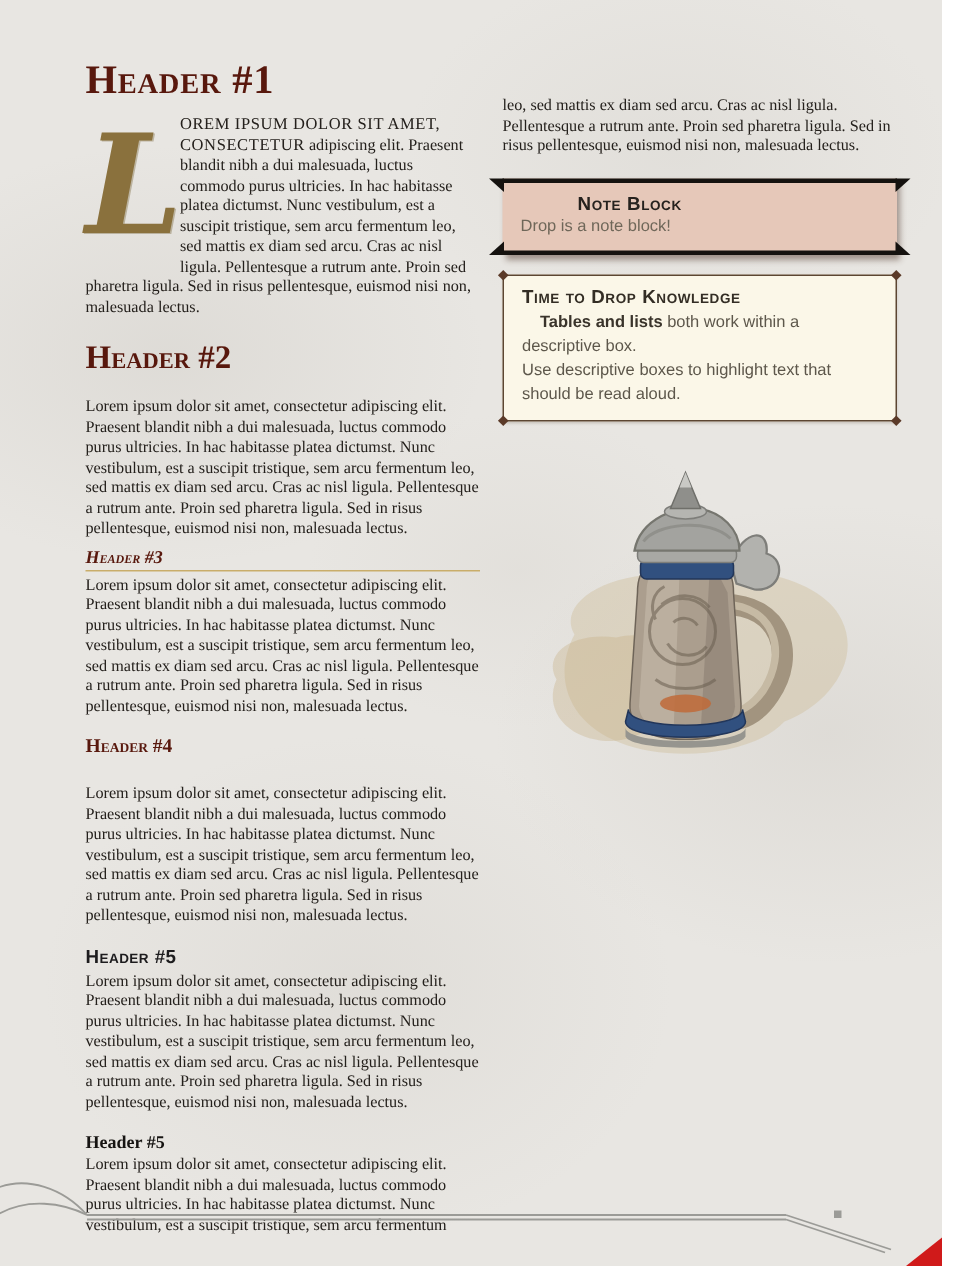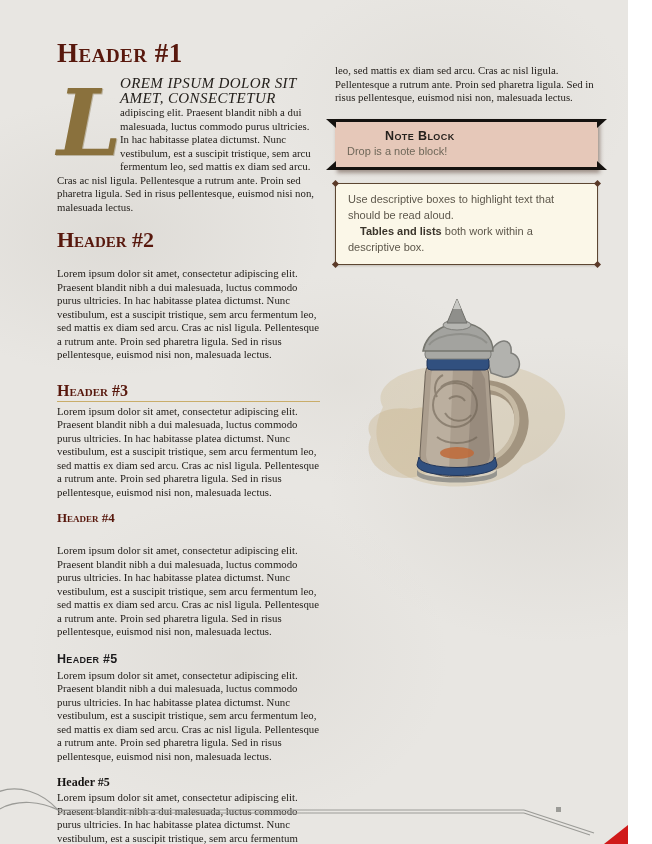--- a/index.html
+++ b/index.html
@@ -14,27 +14,27 @@
       radial-gradient(ellipse 300px 240px at 38% 78%, rgba(192,187,179,.20), transparent 70%),
       radial-gradient(ellipse 200px 150px at 55% 45%, rgba(210,206,199,.25), transparent 70%);
   }
   .col{position:absolute;width:263px;}
   .col-left{left:57px;top:38px;}
   .col-right{left:335px;top:64px;}
 
   h1,h2,h3,h4{margin:0;color:#58180D;font-family:"Liberation Serif",serif;font-variant:small-caps;font-weight:700;}
   h1{font-size:27px;letter-spacing:.5px;margin-bottom:8px;}
   h2{font-size:22px;margin-top:13px;margin-bottom:14px;}
-  h3{font-size:16px;margin-top:20px;margin-bottom:3px;border-bottom:1.6px solid #c9ad6a;padding-bottom:1px;}
+  h3{font-size:12px;margin-top:4px;margin-bottom:3px;border-bottom:1.6px solid #c9ad6a;padding-bottom:1px;font-style:italic;}
   h4{font-size:13px;margin-top:11px;margin-bottom:18px;}
   .h5-sans{margin:13px 0 3px;font-family:"Liberation Sans",sans-serif;font-variant:small-caps;font-weight:700;font-size:12.5px;color:#1d1c1e;letter-spacing:.3px;}
   .h5-serif{margin:12px 0 1px;font-family:"Liberation Serif",serif;font-weight:700;font-size:12px;color:#161412;}
 
   p.body{margin:0;font-size:10.8px;line-height:13.5px;color:#24201c;}
-  .lead-caps{text-transform:uppercase;font-size:15px;letter-spacing:.4px;font-style:italic;}
+  .lead-caps{text-transform:uppercase;font-size:11px;letter-spacing:.4px;}
   .dropcap{
     float:left;width:56px;height:92px;margin:4px 7px 0 0;
     font-family:"DejaVu Serif",serif;font-style:italic;font-weight:700;
     font-size:92px;line-height:84px;color:#8a713d;
     text-shadow:1px 1px 0 rgba(110,88,40,.35);
   }
 
   
   .note{
     position:relative;margin-top:14px;background:#e6c8b9;
@@ -106,22 +106,23 @@
       <i class="tri br"></i>
       <p class="note-title">Note Block</p>
       <p class="note-body">Drop is a note block!</p>
     </div>
 
     <div class="descbox">
       <i class="dot tl"></i>
       <i class="dot tr"></i>
       <i class="dot bl"></i>
       <i class="dot br"></i>
+      <p class="desc-title">Time to Drop Knowledge</p>
+      <p class="desc-body indent"><b>Tables and lists</b><span> both work within a descriptive box.</span></p>
       <p class="desc-body">Use descriptive boxes to highlight text that should be read aloud.</p>
-      <p class="desc-body indent"><b>Tables and lists</b><span> both work within a descriptive box.</span></p>
     </div>
 
     <div class="stein-wrap">
       <svg width="226" height="208" viewBox="0 0 226 208">
 
         <path d="M30,120 C18,100 50,78 95,80 C140,70 195,82 208,110 C222,138 198,168 170,178 C150,200 95,206 60,192 C28,180 14,150 30,120 Z" fill="#cdbb92" opacity="0.38"></path>
         <path d="M18,150 C8,132 30,118 58,122 C80,116 100,128 96,150 C104,174 70,196 44,190 C22,186 10,168 18,150 Z" fill="#c3ab7c" opacity="0.32"></path>
 
         <path d="M130,100 C168,100 178,134 160,160 C152,172 140,180 130,175" fill="none" stroke="#a2947f" stroke-width="14" stroke-linecap="round"></path>
         <path d="M130,100 C164,101 172,132 156,157 C149,167 139,174 131,171" fill="none" stroke="#c6baa4" stroke-width="5" stroke-linecap="round"></path>

